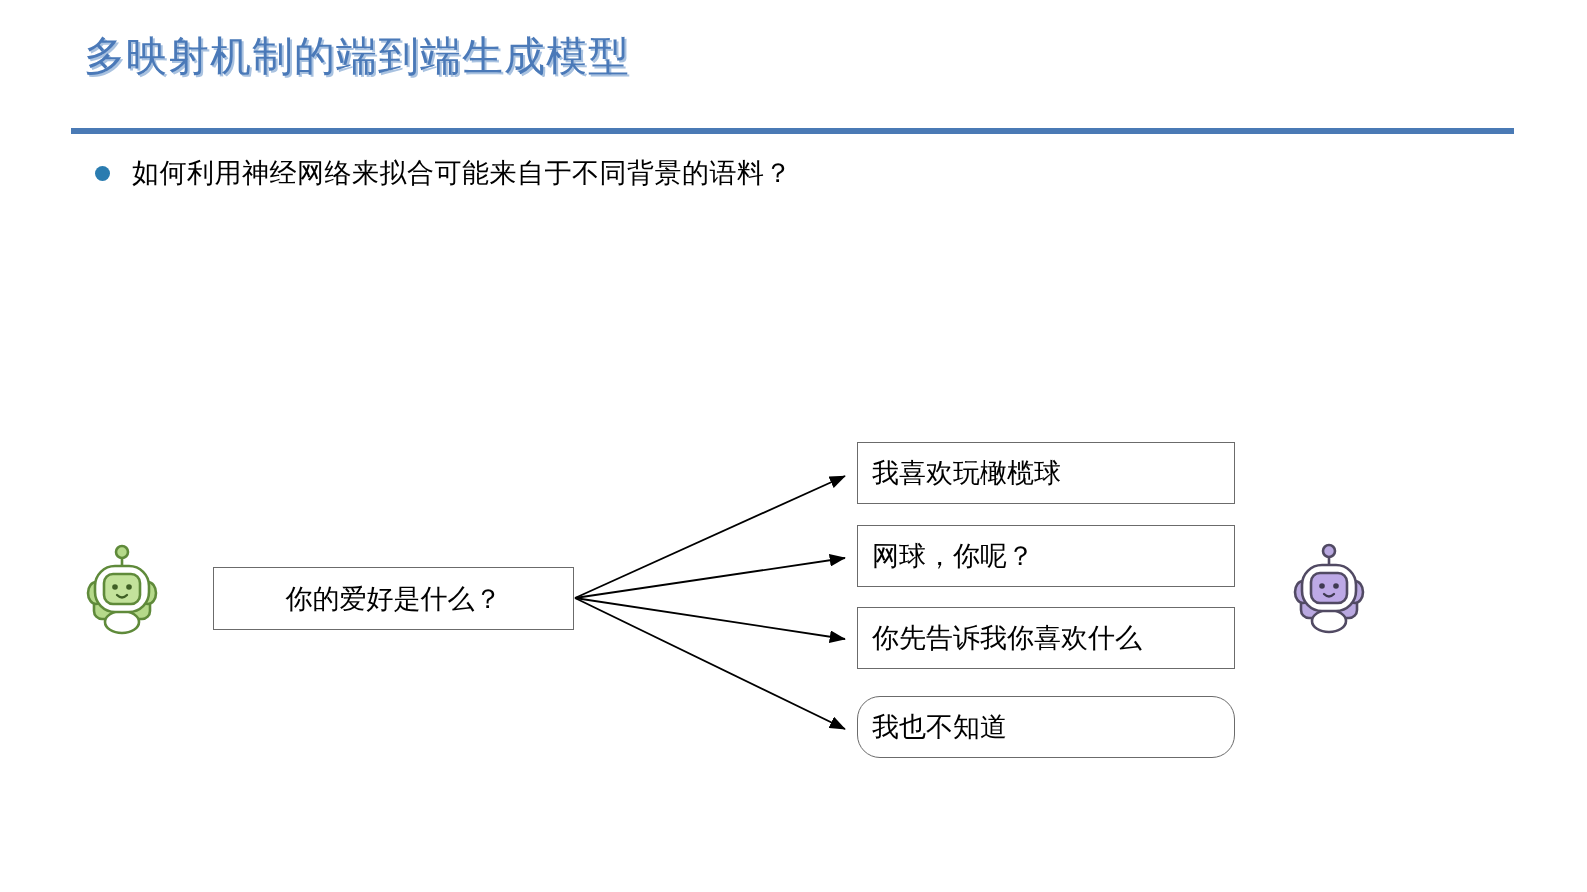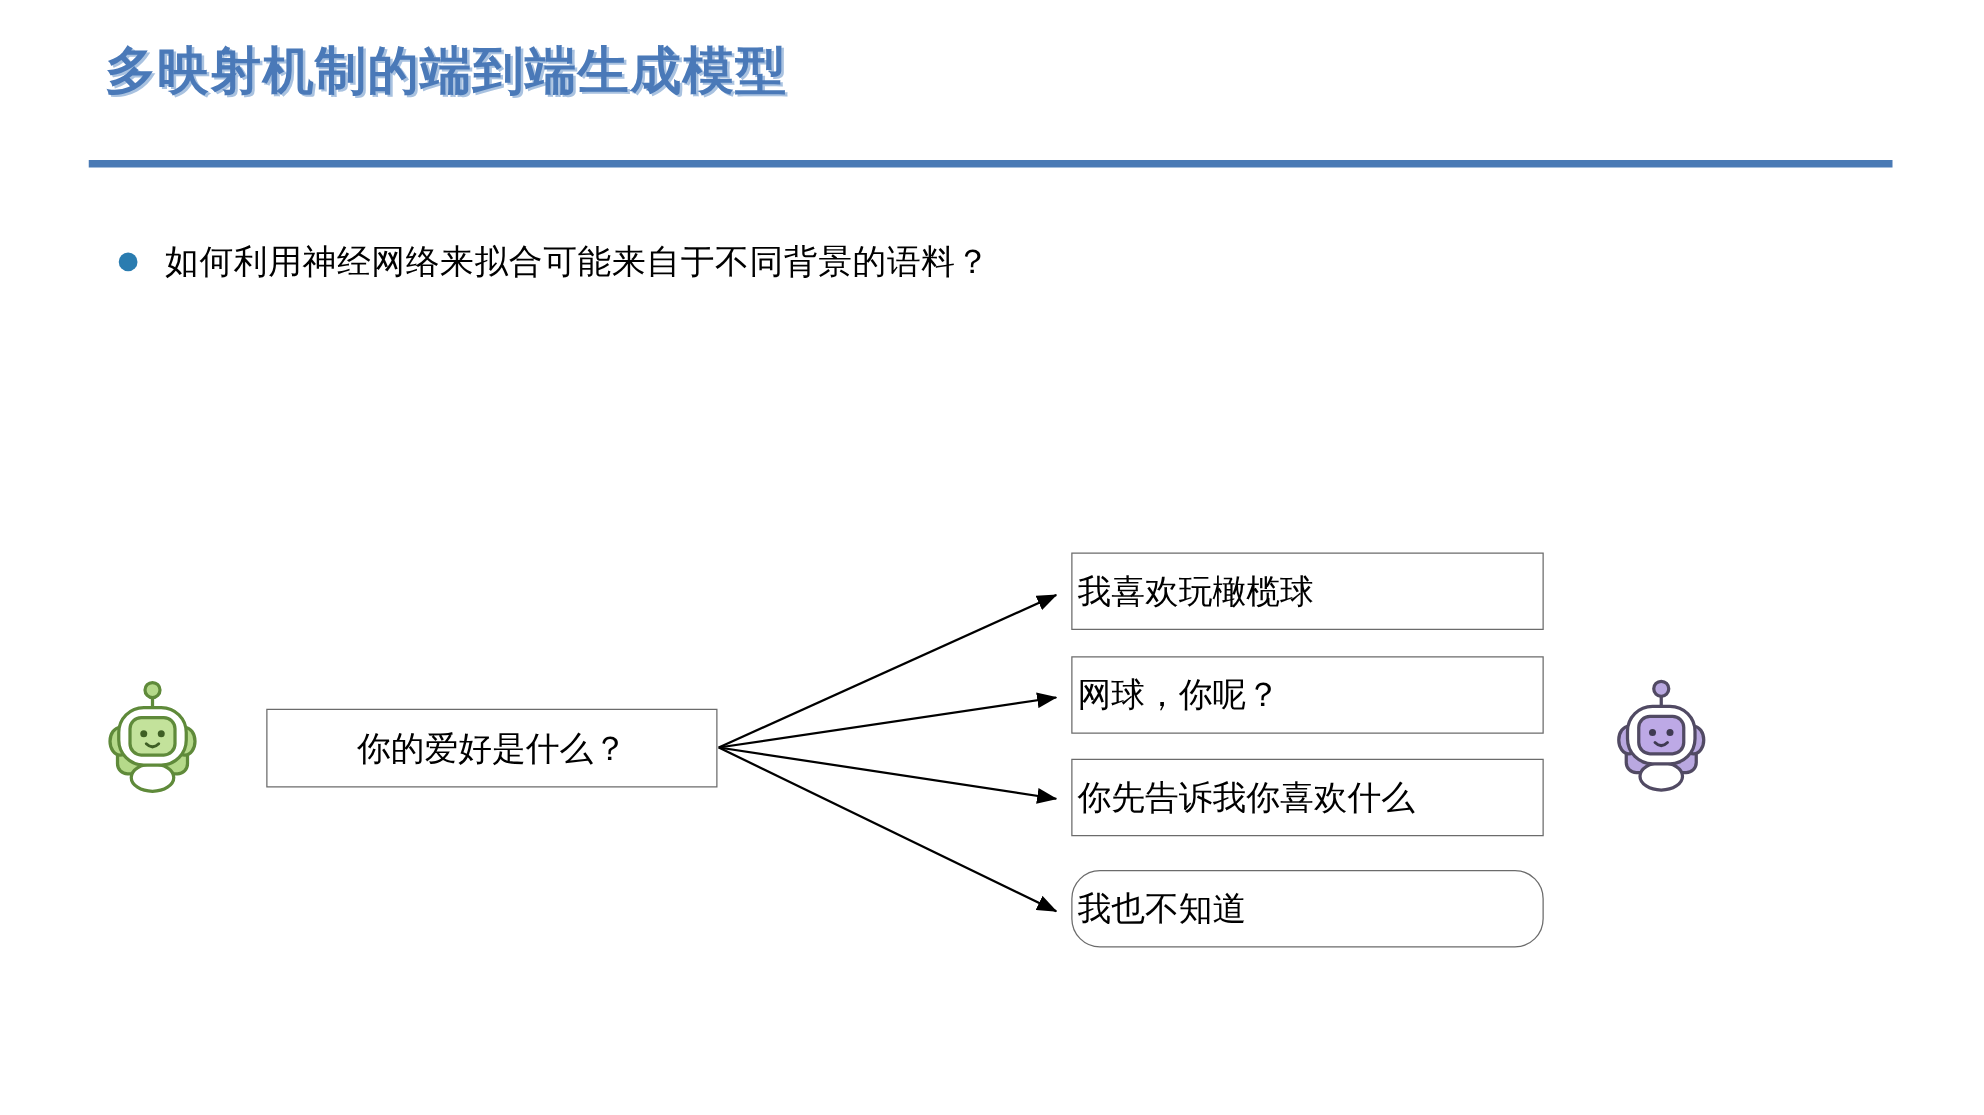--- a/index.html
+++ b/index.html
@@ -18,21 +18,21 @@
     background: #ffffff;
     overflow: hidden;
   }
 
   
   .slide-title {
     position: absolute;
     left: 84px;
     top: 33px;
     font-size: 41px;
-    font-weight: bold;
+    font-weight: normal;
     letter-spacing: 1px;
     color: #4a79b8;
     text-shadow: 2px 2px 0 #a9c2e0;
     white-space: nowrap;
     line-height: 1.15;
   }
 
   .title-rule {
     position: absolute;
     left: 71px;
@@ -43,21 +43,20 @@
   }
 
   
   .bullet-row {
     position: absolute;
     left: 95px;
     top: 155px;
     display: flex;
     align-items: center;
     gap: 22px;
-    margin-top: 36px;
   }
   .bullet-dot {
     width: 15px;
     height: 15px;
     border-radius: 50%;
     background: #2a7cb0;
     flex: none;
   }
   .bullet-text {
     font-size: 27px;
@@ -92,21 +91,21 @@
     top: 567px;
     width: 361px;
     height: 63px;
     justify-content: center;
   }
   .msg-box.reply {
     left: 857px;
     width: 378px;
     height: 62px;
     justify-content: flex-start;
-    padding-left: 4px;
+    padding-left: 14px;
   }
   .reply-0 { top: 442px; }
   .reply-1 { top: 525px; }
   .reply-2 { top: 607px; }
   .reply-3 { top: 696px; border-radius: 23px; }
 
   
   .robot {
     position: absolute;
   }

